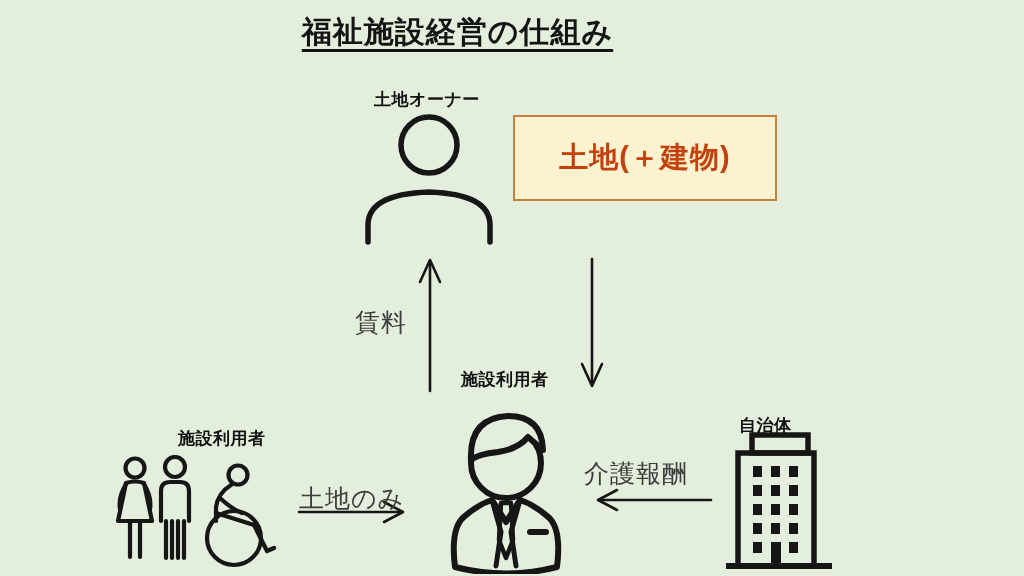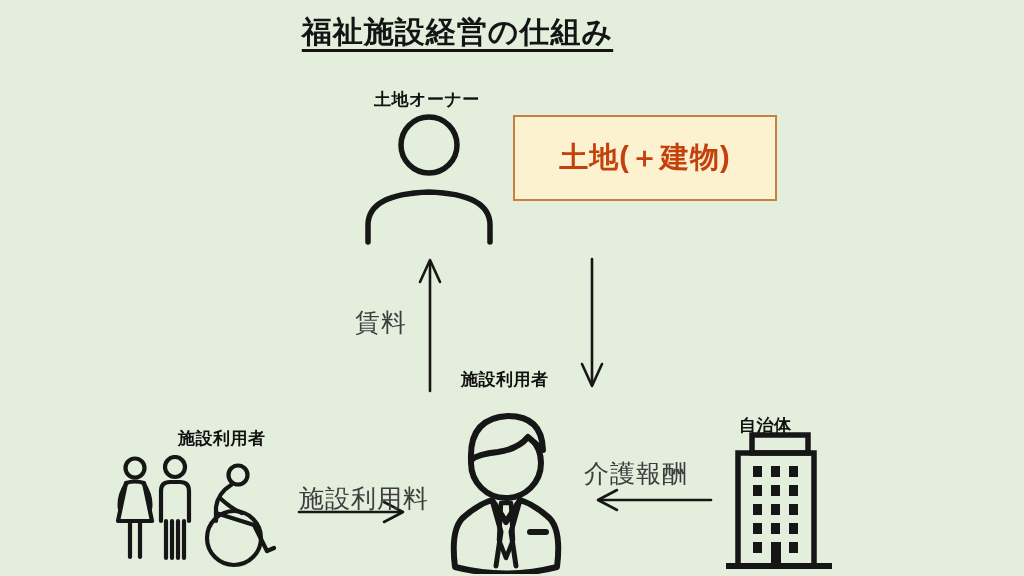--- a/index.html
+++ b/index.html
@@ -105,21 +105,21 @@
       <circle cx="122" cy="83" r="27"></circle>
     </g>
   </svg>
 
   <svg class="abs" style="left:296px;top:498px;" width="112" height="28" viewBox="0 0 112 28">
     <g stroke="#161616" stroke-width="2.6" fill="none" stroke-linecap="round" stroke-linejoin="round">
       <path d="M 3 14 L 105 14"></path>
       <path d="M 88 4 L 107 14 L 88 24"></path>
     </g>
   </svg>
-  <div class="abs flow-label" style="left:299px;top:482px;">施設利用料</div>
+  <div class="abs flow-label" style="left:299px;top:482px;">土地のみ</div>
 
   <svg class="abs" style="left:594px;top:486px;" width="120" height="28" viewBox="0 0 120 28">
     <g stroke="#161616" stroke-width="2.6" fill="none" stroke-linecap="round" stroke-linejoin="round">
       <path d="M 117 14 L 6 14"></path>
       <path d="M 23 4 L 4 14 L 23 24"></path>
     </g>
   </svg>
   <div class="abs flow-label" style="left:584px;top:457px;">介護報酬</div>
 
   <div class="abs node-label" style="left:739px;top:395px;margin-top:19px;">自治体</div>

